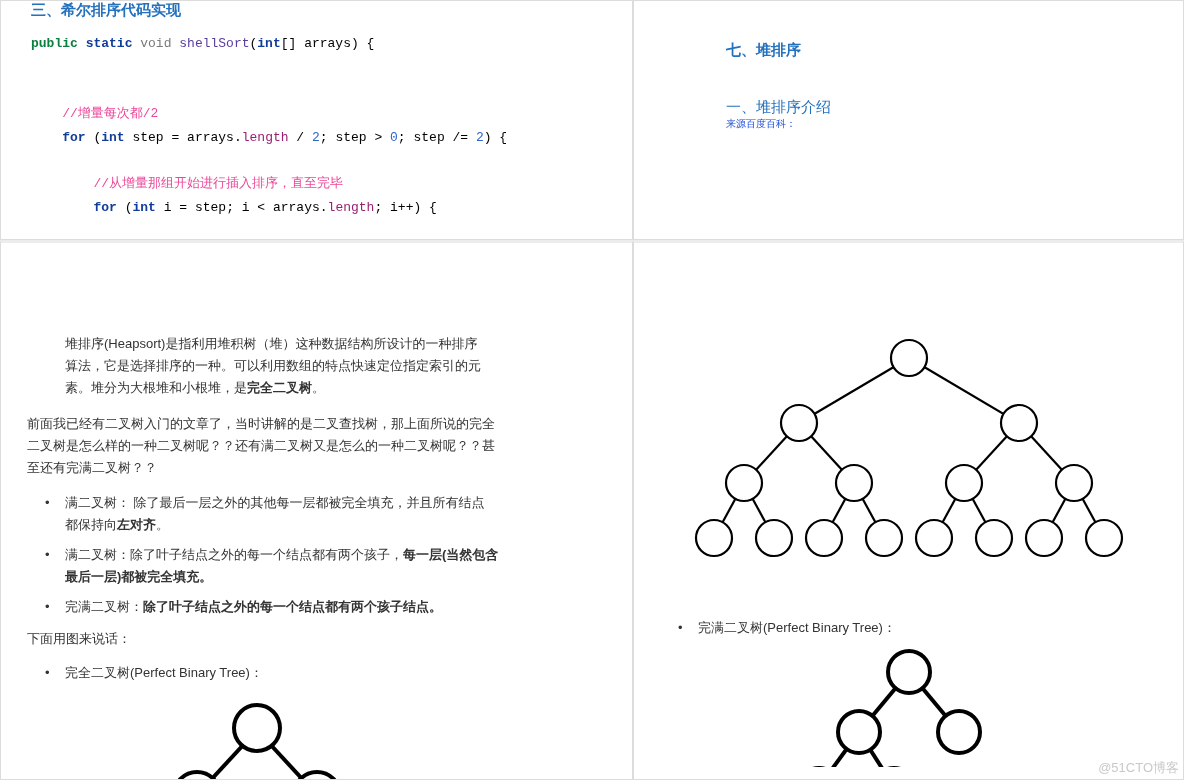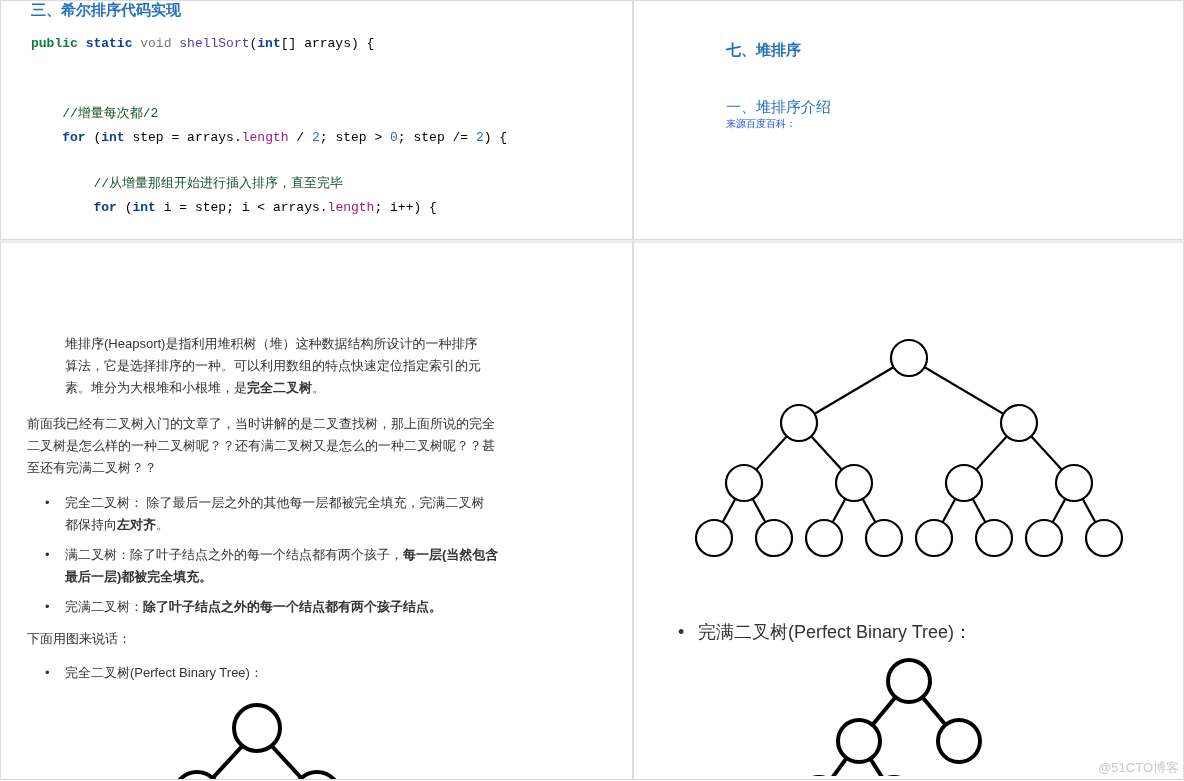--- a/index.html
+++ b/index.html
@@ -35,21 +35,21 @@
       font-family: Consolas, "Courier New", monospace;
       font-size: 13px;
       line-height: 1.8;
       white-space: pre;
       color: #000;
     }
     .kw-green { color: #0b7f3f; font-weight: 700; }
     .kw-blue  { color: #103d99; font-weight: 700; }
     .kw-gray  { color: #7a7a7a; }
     .mname    { color: #5a3b9e; }
-    .comment  { color: #14532d; }
+    .comment  { color: #ec4899; }
     .num      { color: #2e67c6; }
     .prop     { color: #9a1e72; }
 
     
     .tr-body { padding: 40px 30px 0 92px; }
     .h-blue-1 { color:#2471bd; font-weight:700; font-size:15px; margin-bottom:38px }
     .h-blue-2 { color:#2471bd; font-weight:400; font-size:15px; }
     .plain { color:#1d4ed8; font-size:10px }
 
     
@@ -59,21 +59,21 @@
     ul.bullets { list-style:none; margin:6px 0 6px 8px }
     ul.bullets li { position:relative; padding:4px 0 4px 30px }
     ul.bullets li::before {
       content:"•"; position:absolute; left:10px; top:4px; color:#333;
     }
     .b { font-weight:700 }
 
     .tree-svg { margin-top:6px; margin-left:80px }
     .tree-svg-full { display:block; margin:0 auto }
 
-    .br-body { padding:90px 26px 0 26px; font-size:18px; line-height:1.7 }
+    .br-body { padding:90px 26px 0 26px; font-size:13px; line-height:1.7 }
     .br-list { list-style:none; margin:50px 0 0 8px }
     .br-list li { position:relative; padding:4px 0 4px 30px }
     .br-list li::before { content:"•"; position:absolute; left:10px; top:4px }
 
     .watermark {
       position:absolute; right:5px; bottom:4px; color:#c9c9c9; font-size:13px;
       pointer-events:none;
     }
   </style>
 </head>
@@ -110,21 +110,21 @@
         <div>算法，它是选择排序的一种。可以利用数组的特点快速定位指定索引的元</div>
         <div><span>素。堆分为大根堆和小根堆，是</span><span class="b">完全二叉树</span><span>。</span></div>
       </div>
       <div class="para">
         <span>前面我已经有二叉树入门的文章了，当时讲解的是二叉查找树，那上面所说的完全</span><br>
         <span>二叉树是怎么样的一种二叉树呢？？还有满二叉树又是怎么的一种二叉树呢？？甚</span><br>
         <span>至还有完满二叉树？？</span>
       </div>
       <ul class="bullets">
         <li>
-          <span>完全二叉树：  除了最后一层之外的其他每一层都被完全填充，完满二叉树</span><br>
+          <span>满二叉树：  除了最后一层之外的其他每一层都被完全填充，并且所有结点</span><br>
           <span>都保持向</span><span class="b">左对齐</span><span>。</span>
         </li>
         <li>
           <span>满二叉树：除了叶子结点之外的每一个结点都有两个孩子，</span><span class="b">每一层(当然包含</span><br>
           <span class="b">最后一层)都被完全填充。</span>
         </li>
         <li>
           <span>完满二叉树：</span><span class="b">除了叶子结点之外的每一个结点都有两个孩子结点。</span>
         </li>
       </ul>

